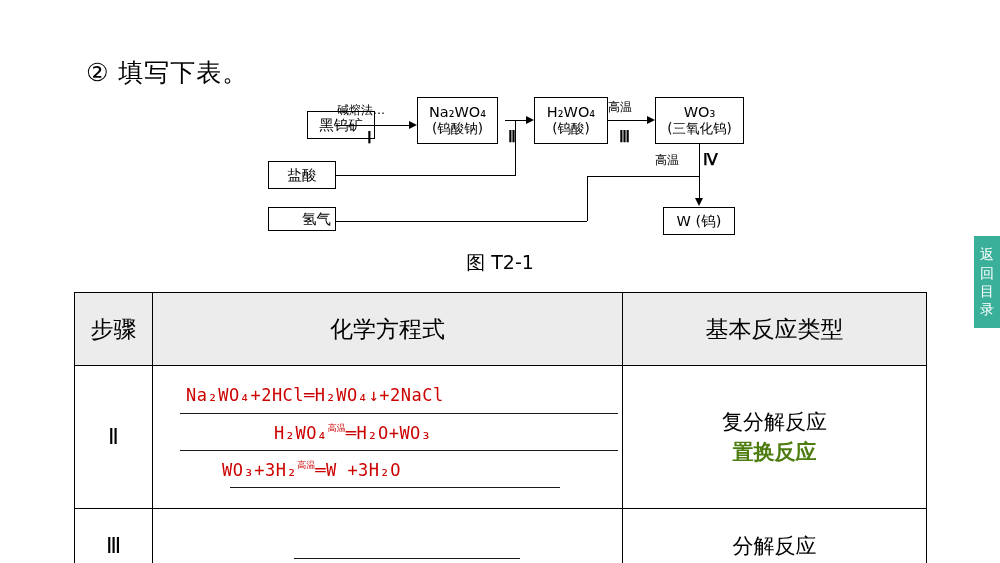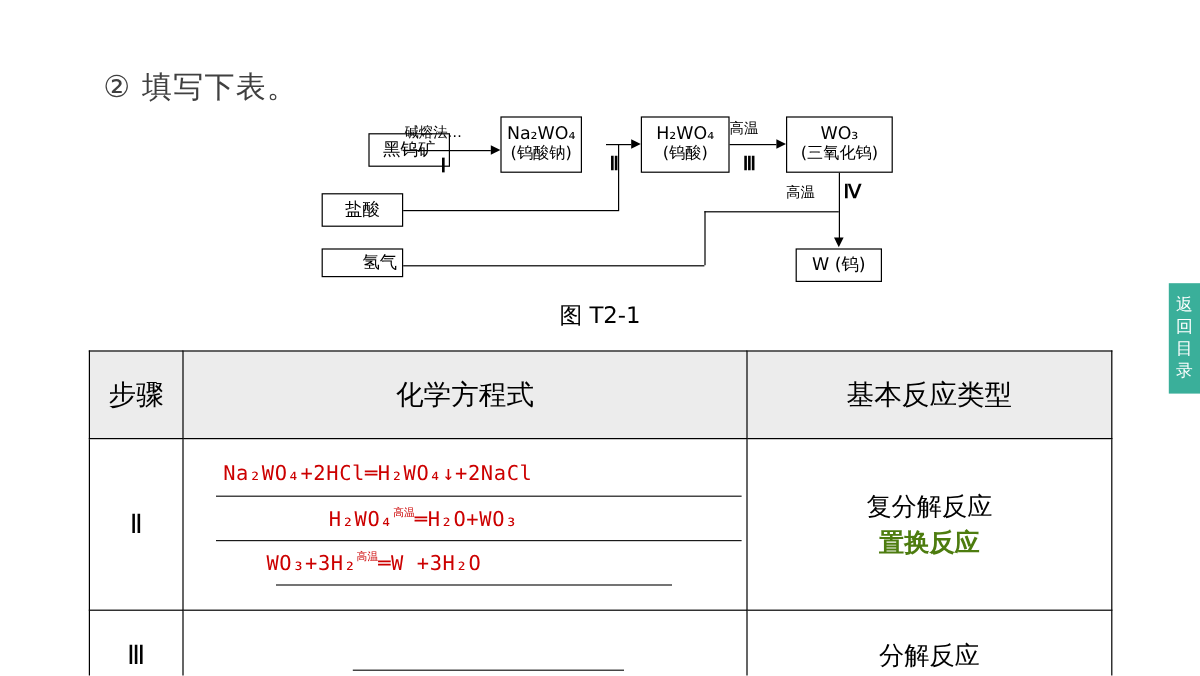--- a/index.html
+++ b/index.html
@@ -22,21 +22,21 @@
   }
 
   
   .heading {
     position: absolute;
     left: 86px;
     top: 56px;
     font-size: 25px;
     font-family: "DejaVu Sans", sans-serif;
     letter-spacing: 1px;
-    color: #404040;
+    color: #000000;
   }
 
   
   .diagram {
     position: absolute;
     left: 0;
     top: 90px;
     width: 1000px;
     height: 160px;
   }
@@ -208,21 +208,21 @@
     <div class="dbox" style="left:268px; top:21px; width:68px; height:28px;margin-left:39px;">
       <span>黑钨矿</span>
     </div>
     <div class="dbox" style="left:268px; top:71px; width:68px; height:28px;">
       <span>盐酸</span>
     </div>
     <div class="dbox" style="left:268px; top:117px; width:68px; height:24px;align-items:flex-end;">
       <span>氢气</span>
     </div>
 
-    <div class="dbox" style="left:417px; top:7px; width:68px; height:47px;">
+    <div class="dbox" style="left:417px; top:7px; width:81px; height:47px;">
       <span>Na₂WO₄</span>
       <span class="l2">(钨酸钠)</span>
     </div>
     <div class="dbox" style="left:534px; top:7px; width:74px; height:47px;">
       <span>H₂WO₄</span>
       <span class="l2">(钨酸)</span>
     </div>
     <div class="dbox" style="left:655px; top:7px; width:89px; height:47px;">
       <span>WO₃</span>
       <span class="l2">(三氧化钨)</span>

